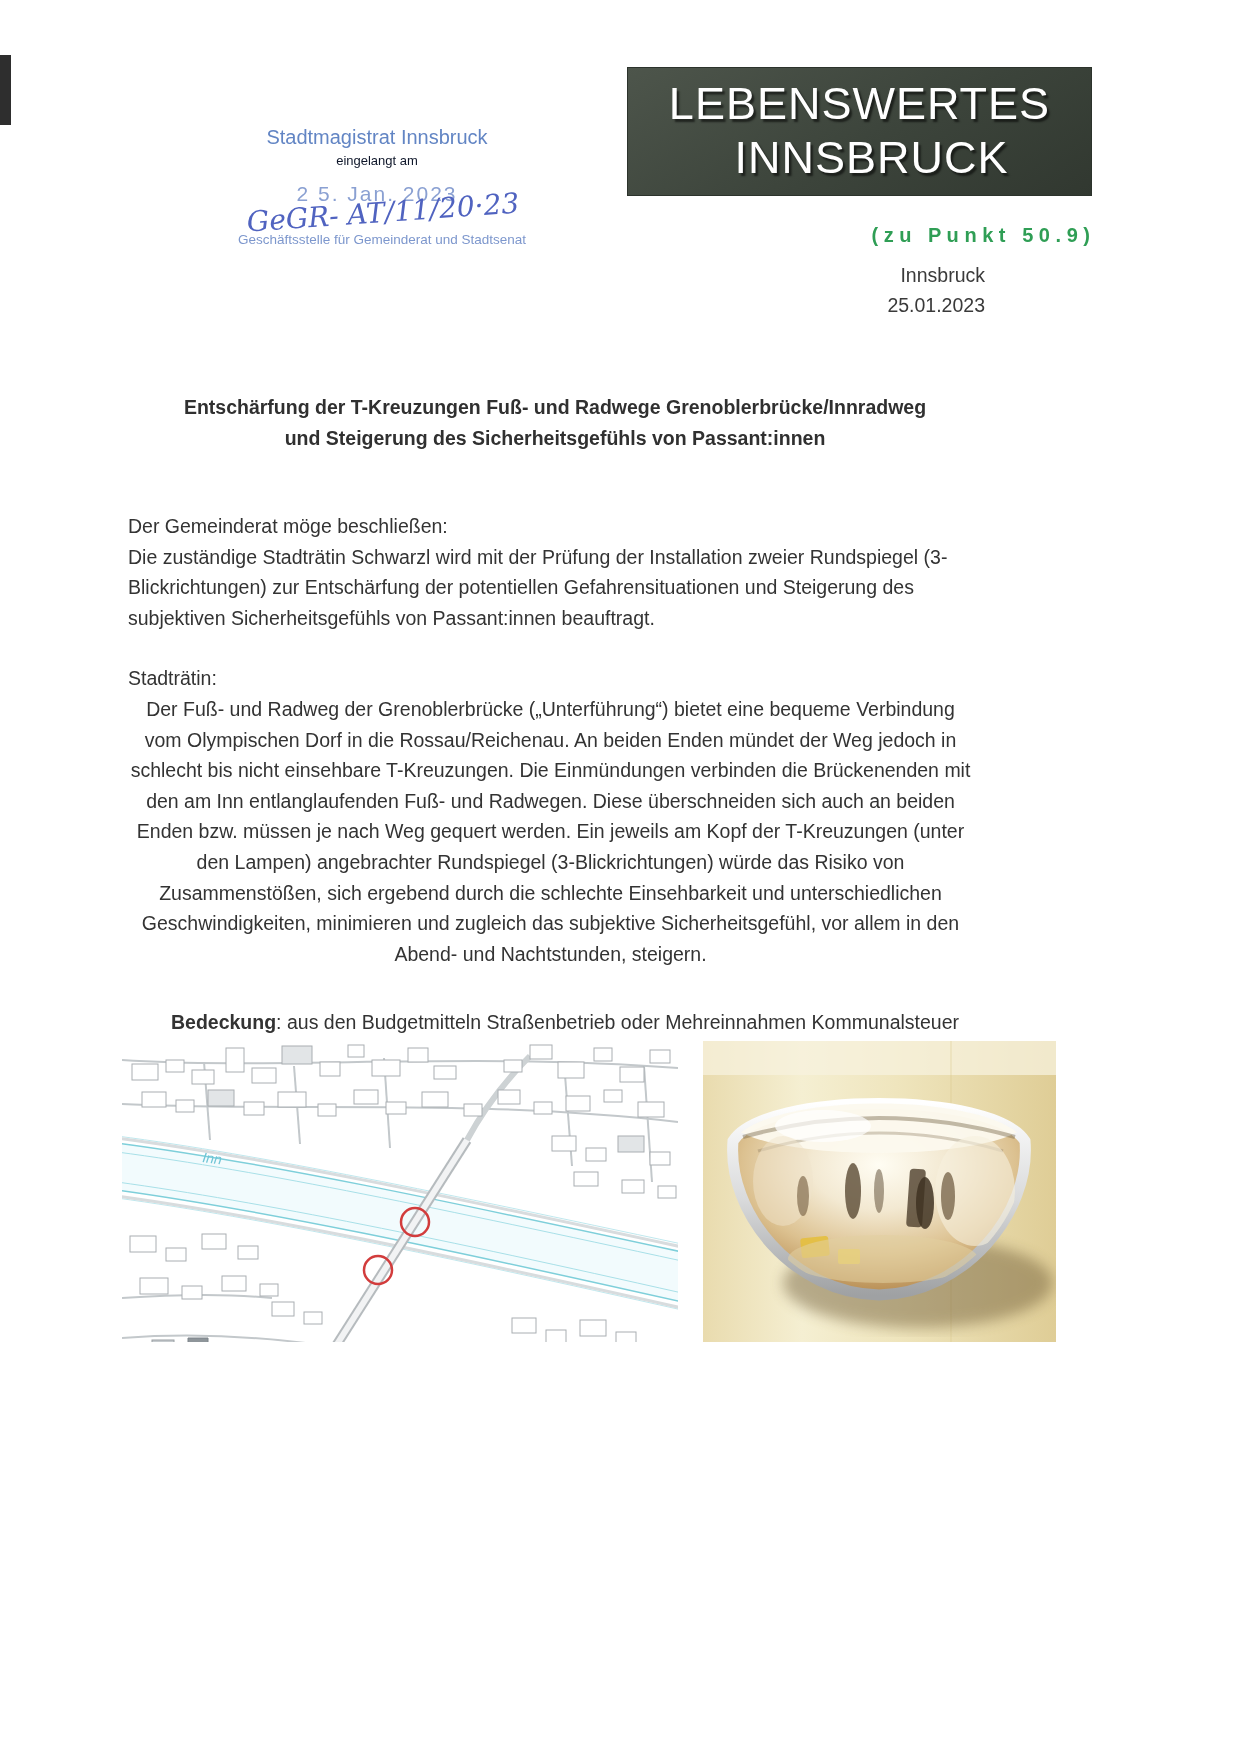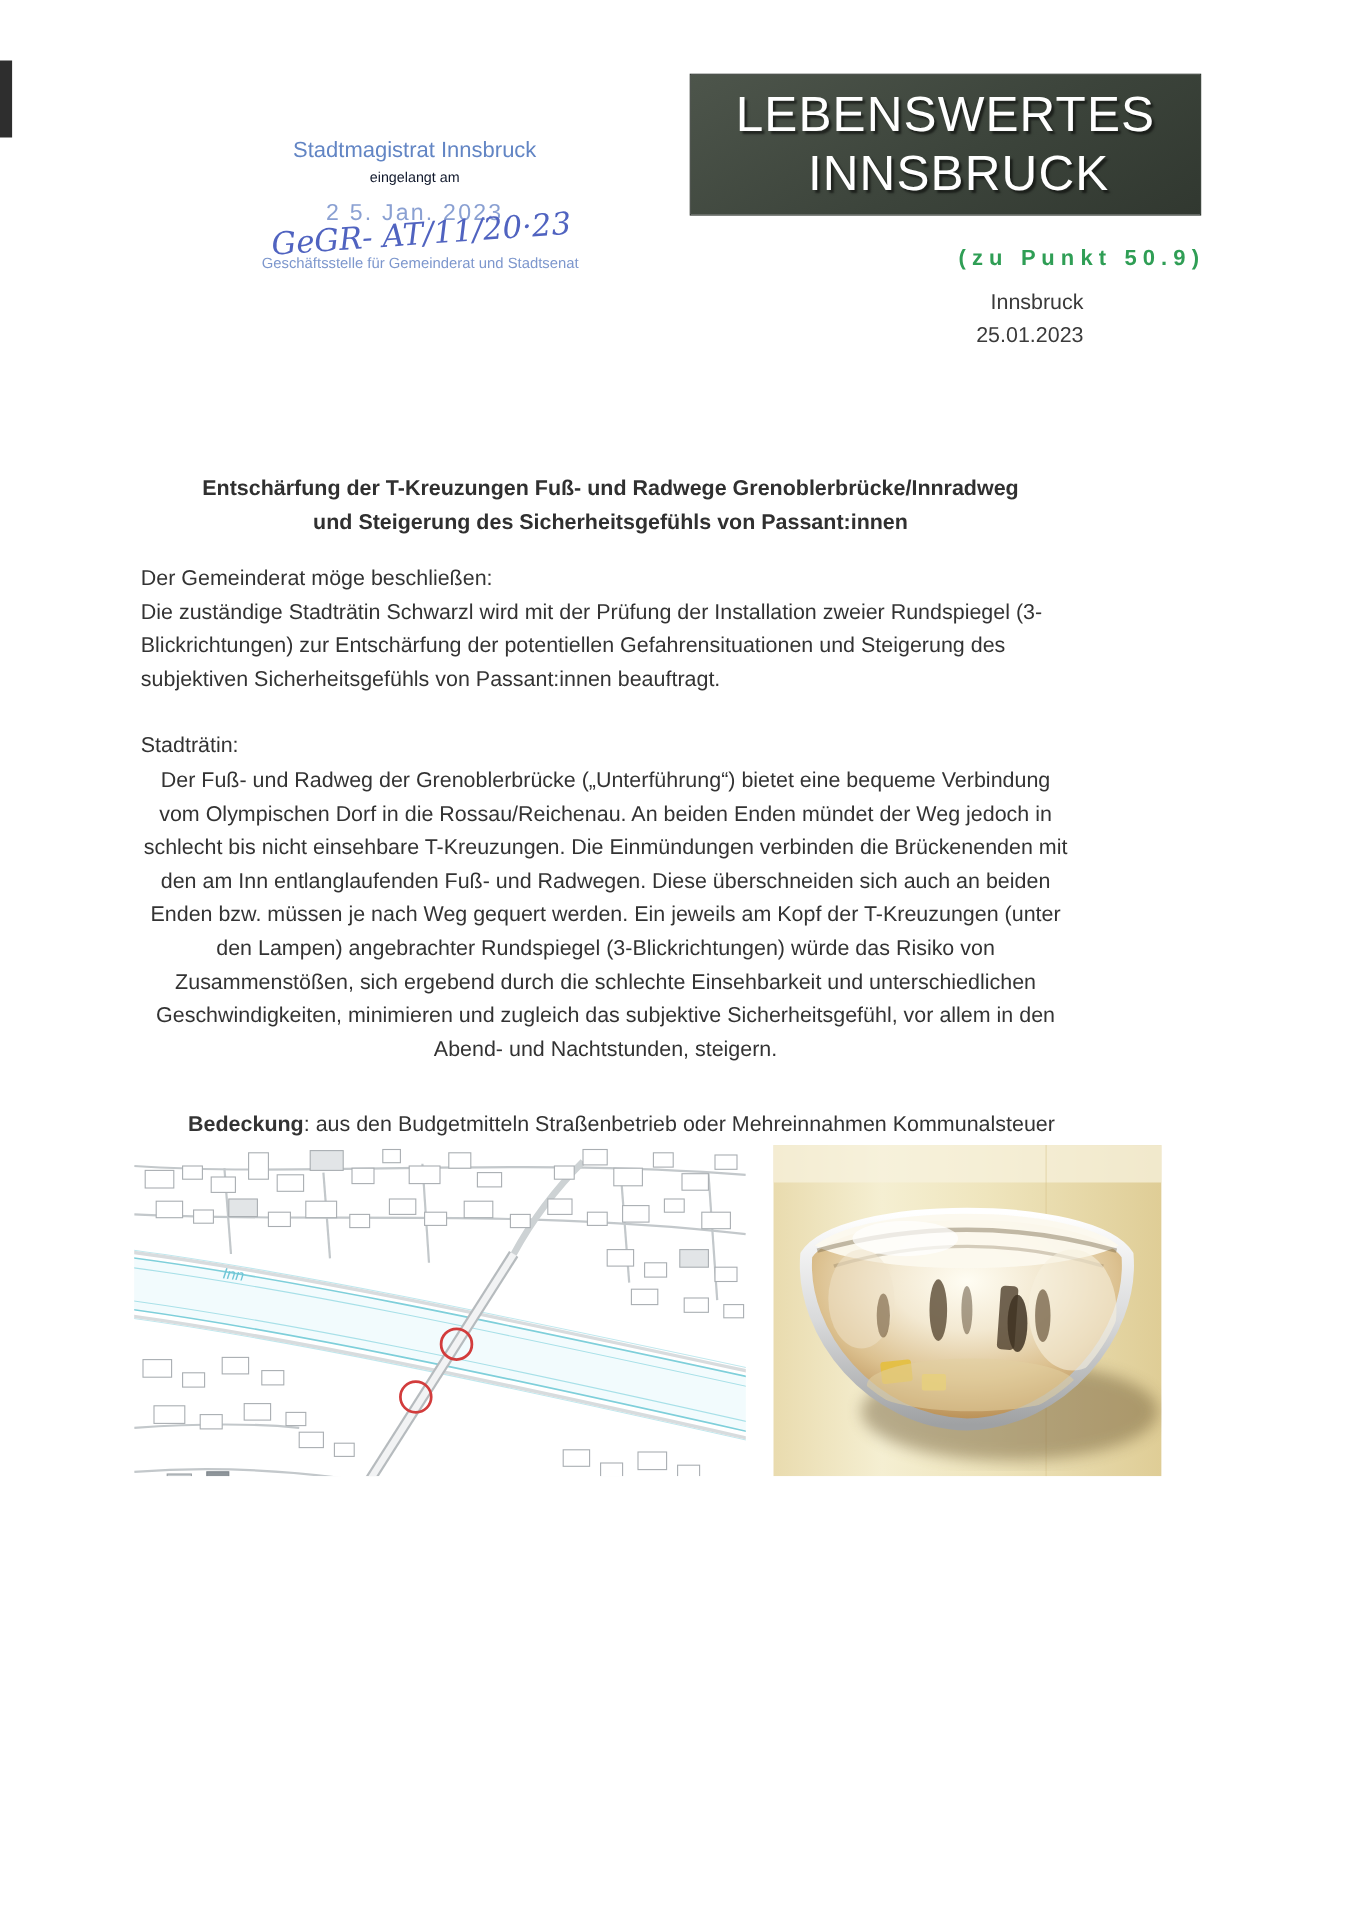--- a/index.html
+++ b/index.html
@@ -41,21 +41,21 @@
     position:absolute; top:224px; right:150px;
     font-size:20px; font-weight:bold; color:#2f9e55; white-space:pre;
   }
   .header-right {
     position:absolute; top:260px; right:255px; text-align:right;
     font-size:19.5px; line-height:30px; color:#3a3a3a;
   }
 
   .doc-title {
     position:absolute; left:0; top:392px; width:1110px; text-align:center;
-    font-size:19.5px; font-weight:bold; line-height:31px; color:#303030;margin-top:37px;
+    font-size:19.5px; font-weight:bold; line-height:31px; color:#303030;
   }
 
   .body-text { position:absolute; left:128px; top:511px; width:845px; font-size:19.5px; line-height:30.6px; color:#333; }
   .section-heading { font-size:19.5px; font-weight:normal; }
   .body-text p { margin:0 0 30px 0; }
   .body-text p.last { margin-bottom:38px;text-align:center; }
   .funding-label { font-weight:bold;margin-left:43px; }
 
   
   .map-figure { position:absolute; left:122px; top:1040px; width:556px; height:490px; }

